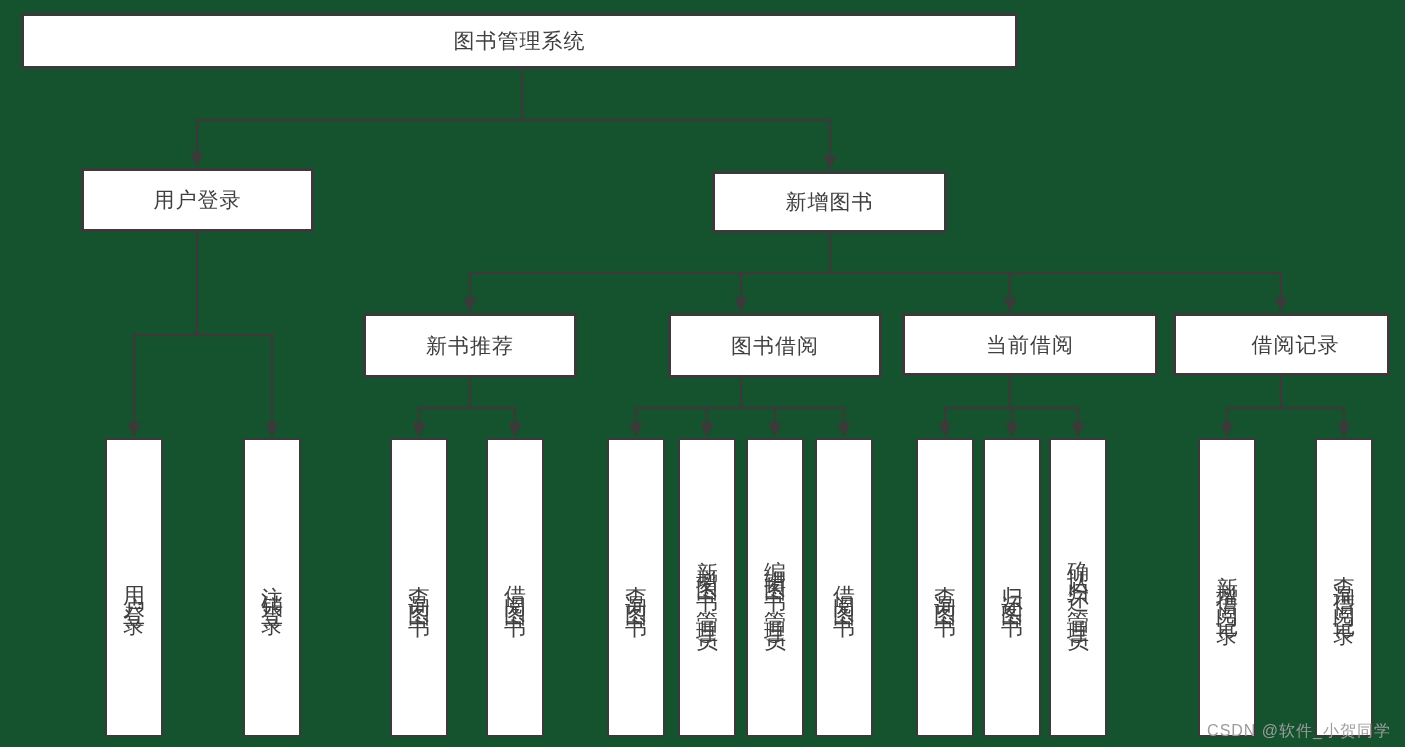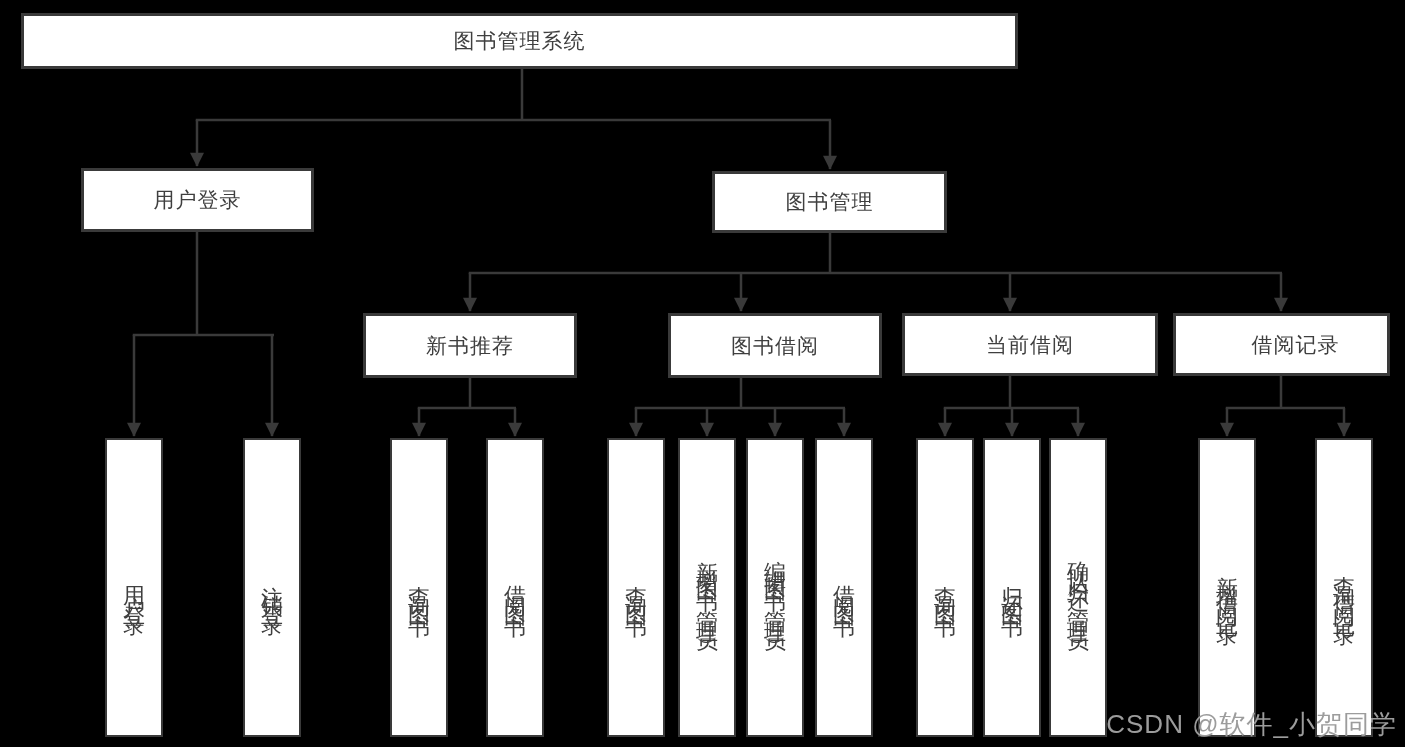--- a/index.html
+++ b/index.html
@@ -5,21 +5,21 @@
   html, body {
     margin: 0;
     padding: 0;
     background: #ffffff;
     font-family: "Liberation Sans", "DejaVu Sans", sans-serif;
   }
   .canvas {
     position: relative;
     width: 1405px;
     height: 747px;
-    background: #000000;
+    background: #14532d;
     overflow: hidden;
   }
   .wires {
     position: absolute;
     left: 0; top: 0;
     width: 1405px;
     height: 747px;
   }
   .hbox {
     position: absolute;
@@ -51,23 +51,23 @@
     writing-mode: vertical-rl;
     text-orientation: mixed;
     font-size: 22px;
     letter-spacing: 10px;
     line-height: 1;
     color: #3f3f3f;
     white-space: nowrap;
   }
   .watermark {
     position: absolute;
-    right: 8px;
+    right: 14px;
     bottom: 5px;
-    font-size: 26px;
+    font-size: 16px;
     color: #9c9c9c;
     letter-spacing: 1px;
     z-index: 3;
   }
 </style>
 </head>
 <body>
 
 <div class="canvas">
 
@@ -124,21 +124,21 @@
         <path d="M1225.75,408 H1345"></path>
         <line x1="1227" y1="408" x2="1227" y2="436" marker-end="url(#ah)"></line>
         <line x1="1344" y1="408" x2="1344" y2="436" marker-end="url(#ah)"></line>
       </g>
     </g>
   </svg>
 
   <div class="hbox" style="left:21px; top:13px; width:997px; height:56px;">图书管理系统</div>
 
   <div class="hbox" style="left:81px; top:168px; width:233px; height:64px;">用户登录</div>
-  <div class="hbox" style="left:712px; top:171px; width:235px; height:62px;">图书管理</div>
+  <div class="hbox" style="left:712px; top:171px; width:235px; height:62px;">新增图书</div>
 
   <div class="hbox" style="left:363px; top:313px; width:214px; height:65px;">新书推荐</div>
   <div class="hbox" style="left:634px; top:313px; width:214px; height:65px;margin-left:34px;">图书借阅</div>
   <div class="hbox" style="left:902px; top:313px; width:256px; height:63px;">当前借阅</div>
   <div class="hbox" style="left:1173px; top:313px; width:217px; height:63px;padding-left:28px;">借阅记录</div>
 
   <div class="vbox" style="left:105px;">
     <span class="vtext">用户登录</span>
   </div>
   <div class="vbox" style="left:243px;">

